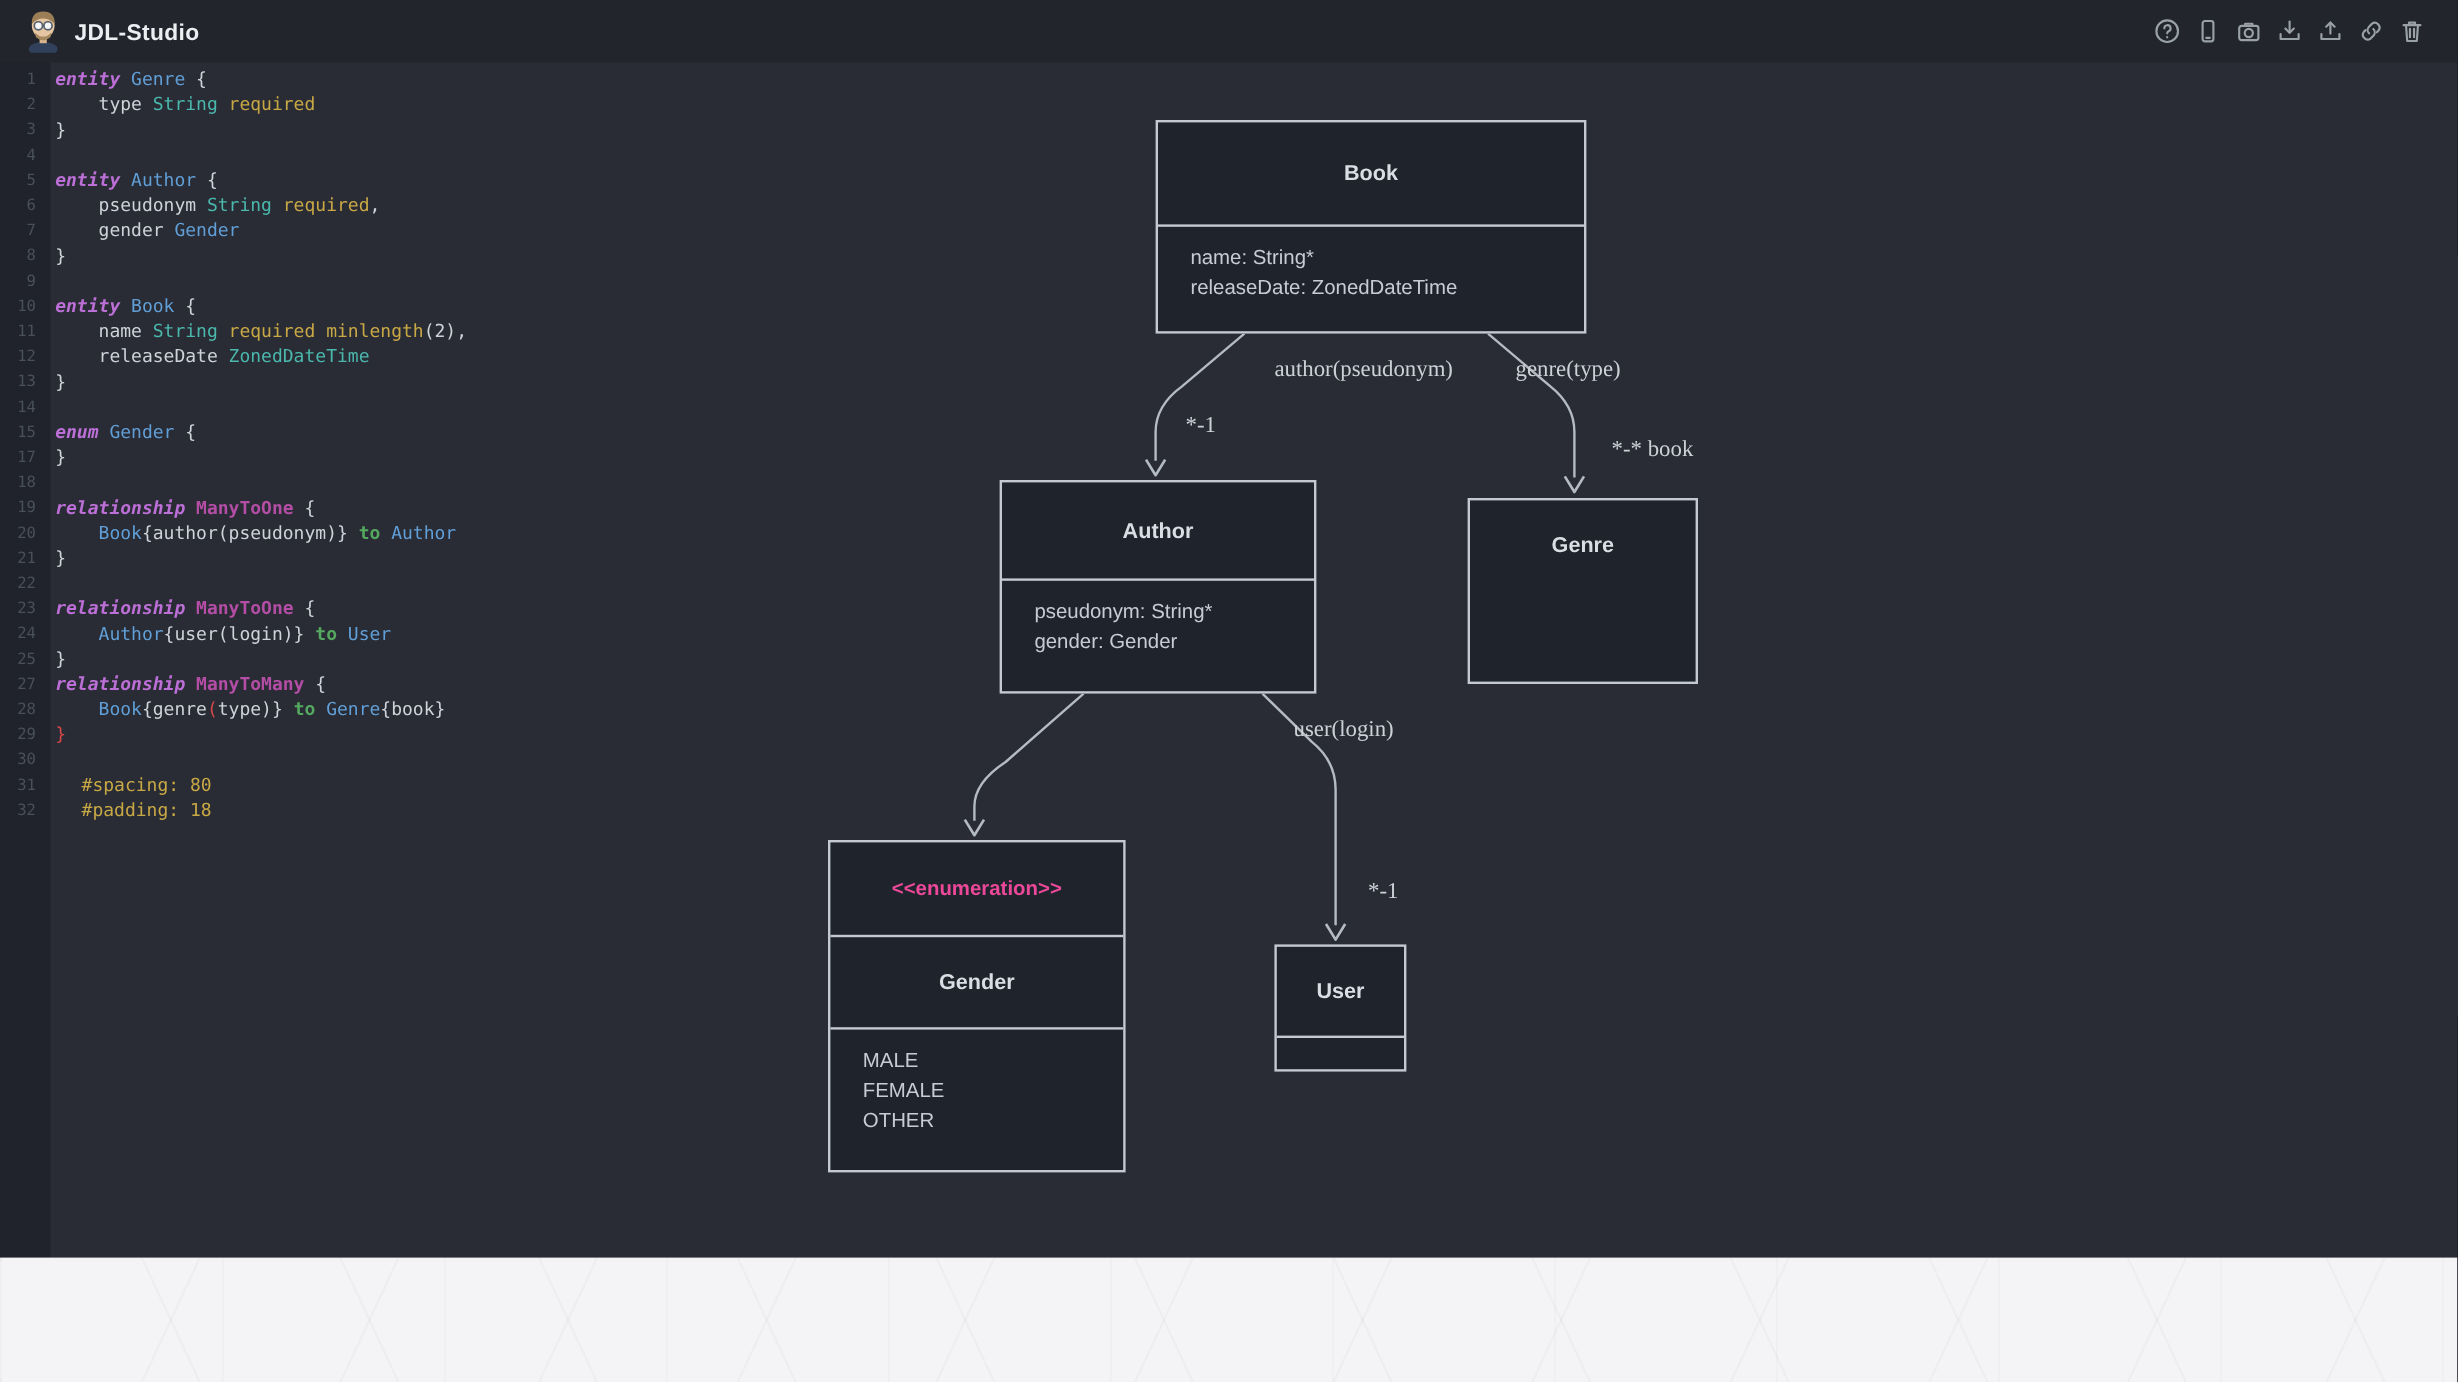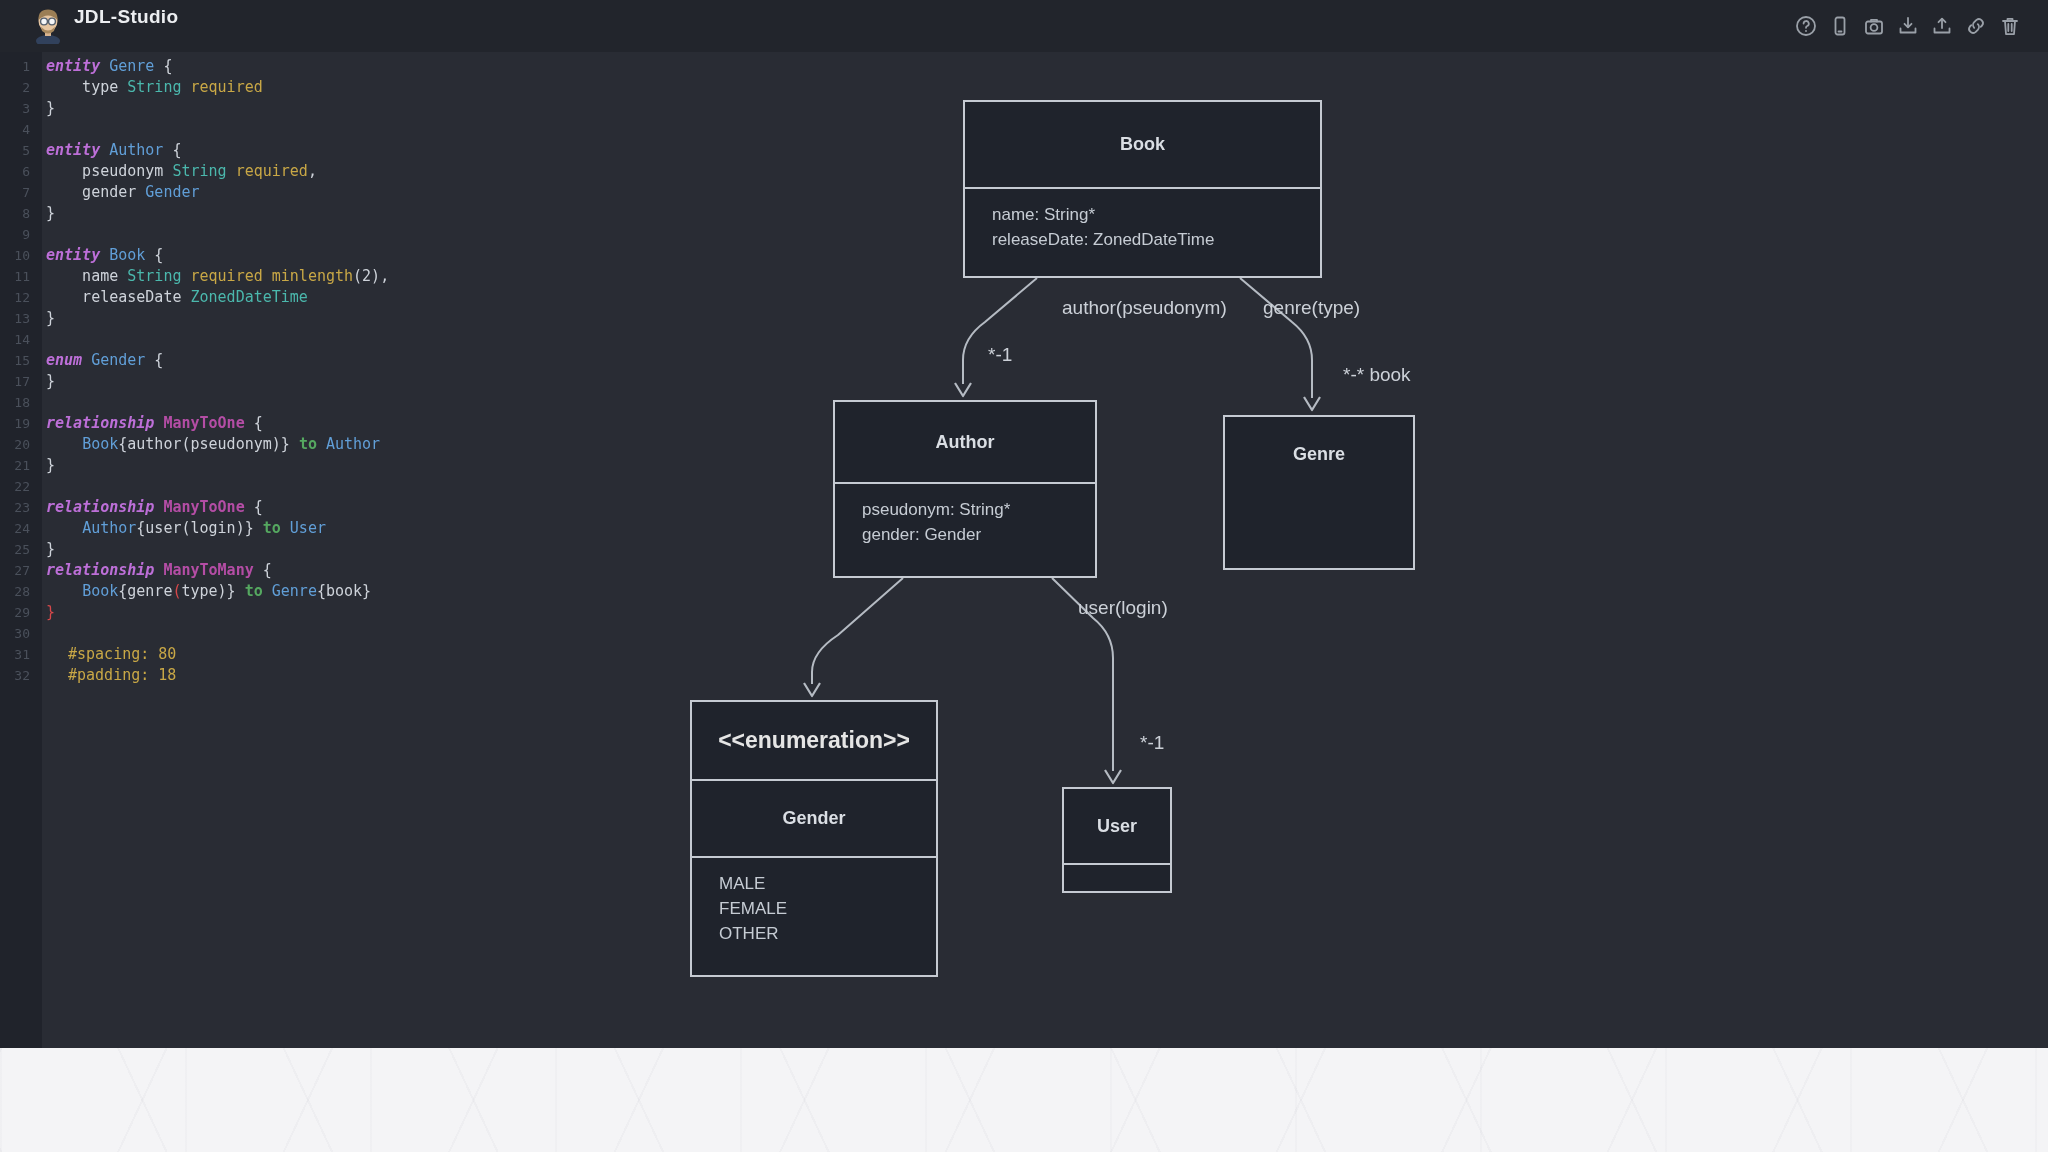--- a/index.html
+++ b/index.html
@@ -1,21 +1,21 @@
 <!DOCTYPE html>
 <html><head>
 <meta charset="utf-8">
 <style>
   html,body{margin:0;padding:0;background:#1b1d22;}
   #stage{position:relative;width:2048px;height:1152px;overflow:hidden;
          background:#292c34;font-family:"Liberation Sans",sans-serif;}
 
   
   #topbar{position:absolute;left:0;top:0;width:2048px;height:52px;background:#22252c;}
-  #brand{position:absolute;left:32px;top:6px;display:flex;gap:10px;}
+  #brand{position:absolute;left:20px;top:6px;display:flex;align-items:center;gap:10px;}
   #app-title{font-size:19px;font-weight:bold;color:#eceef1;letter-spacing:.3px;}
   #toolbar{position:absolute;right:24px;top:0;height:52px;display:flex;align-items:center;gap:6px;}
   .tb-icon{width:24px;height:24px;padding:2px;cursor:pointer;}
   .tb-icon svg{width:24px;height:24px;stroke:#9aa0a8;fill:none;stroke-width:1.8;
                stroke-linecap:round;stroke-linejoin:round;}
 
   
   #gutter-bg{position:absolute;left:0;top:52px;width:42px;height:996px;background:#20232b;}
   #editor{position:absolute;left:0;top:56px;width:660px;
           font-family:"DejaVu Sans Mono",monospace;font-size:15px;}
@@ -32,24 +32,24 @@
   .tk-err{color:#d6484a;}
   .tk-num{color:#c9a846;margin-left:22px;}
 
   
   #arrows{position:absolute;left:0;top:0;width:2048px;height:1152px;pointer-events:none;}
   .entity{position:absolute;background:#1f232c;border:2px solid #c5cad2;box-sizing:border-box;
           display:flex;flex-direction:column;color:#d5d9e0;}
   .e-sec{display:flex;align-items:center;justify-content:center;flex:none;box-sizing:border-box;}
   .e-sec + .e-sec, .e-attrs{border-top:2px solid #c5cad2;}
   .e-title{font-weight:bold;font-size:18px;color:#dadee4;}
-  .e-stereo{font-weight:bold;font-size:23px;color:#e5e5e5;}
+  .e-stereo{font-weight:bold;font-size:17px;color:#ec4899;}
   .e-attrs{flex:1 1 auto;box-sizing:border-box;padding:13px 19px 0 27px;
            font-size:17px;line-height:25px;color:#c6ccd4;}
-  .dlabel{position:absolute;font-size:19px;color:#ccd1d8;white-space:pre;}
+  .dlabel{position:absolute;font-size:19px;color:#ccd1d8;white-space:pre;font-family:Liberation Serif, serif;}
 
   
   #footer{position:absolute;left:0;top:1048px;width:2048px;height:104px;
     background:
       repeating-linear-gradient(115deg, rgba(60,60,90,.03) 0 2px, transparent 2px 150px),
       repeating-linear-gradient(65deg, rgba(60,60,90,.03) 0 2px, transparent 2px 150px),
       repeating-linear-gradient(90deg, rgba(60,60,90,.025) 0 2px, transparent 2px 185px),
       #f4f4f6;}
 </style>
 </head>

